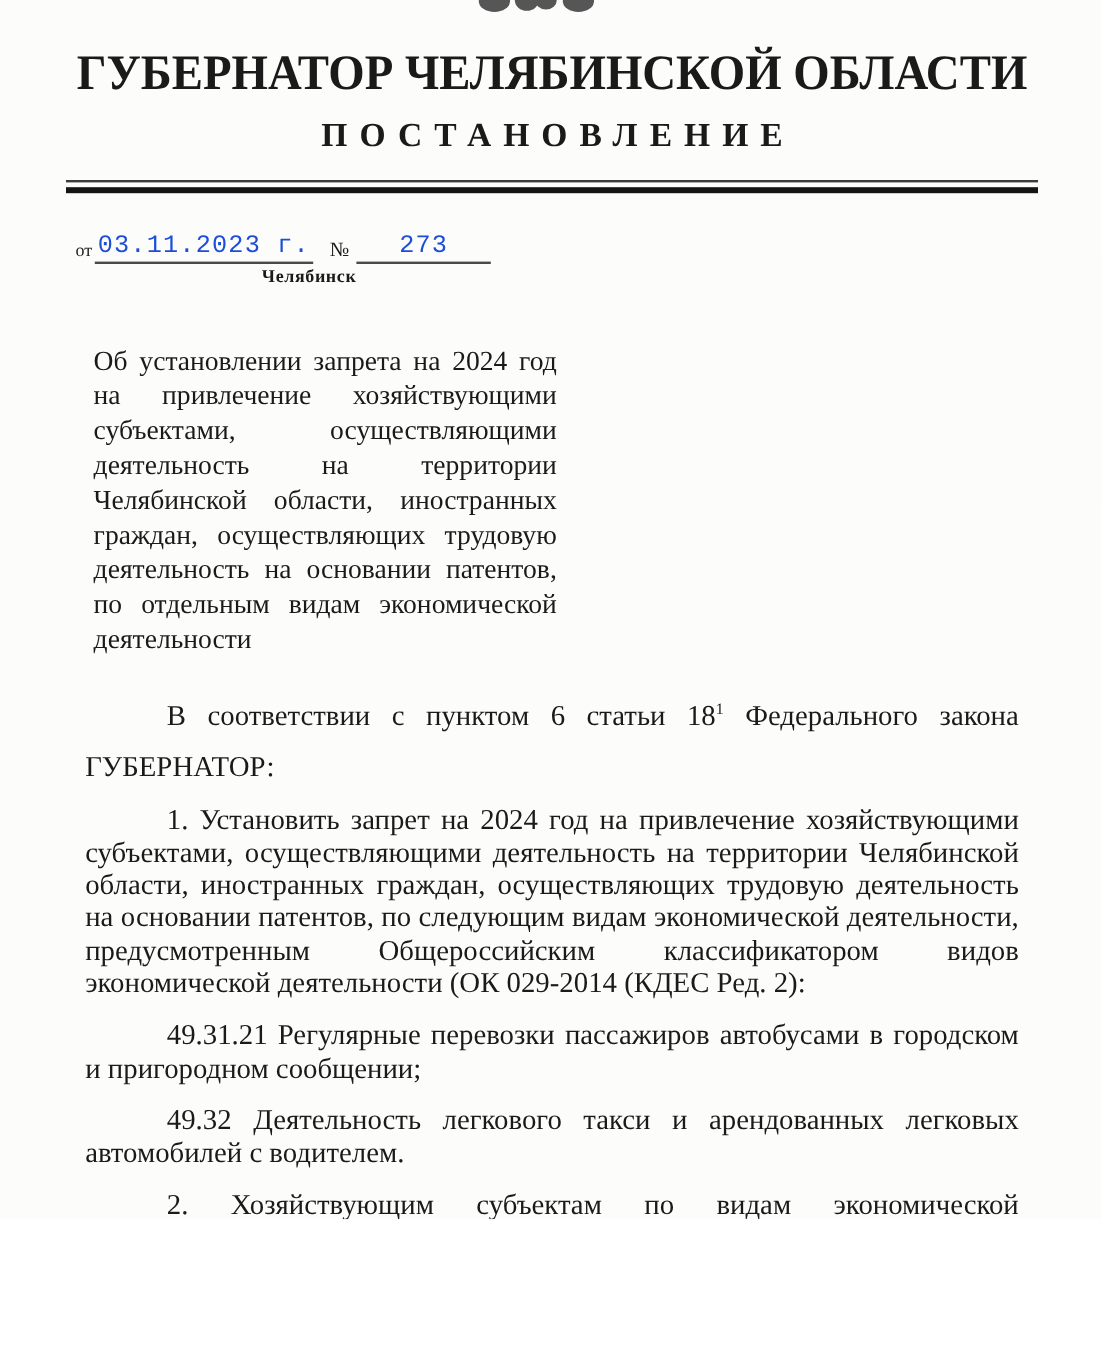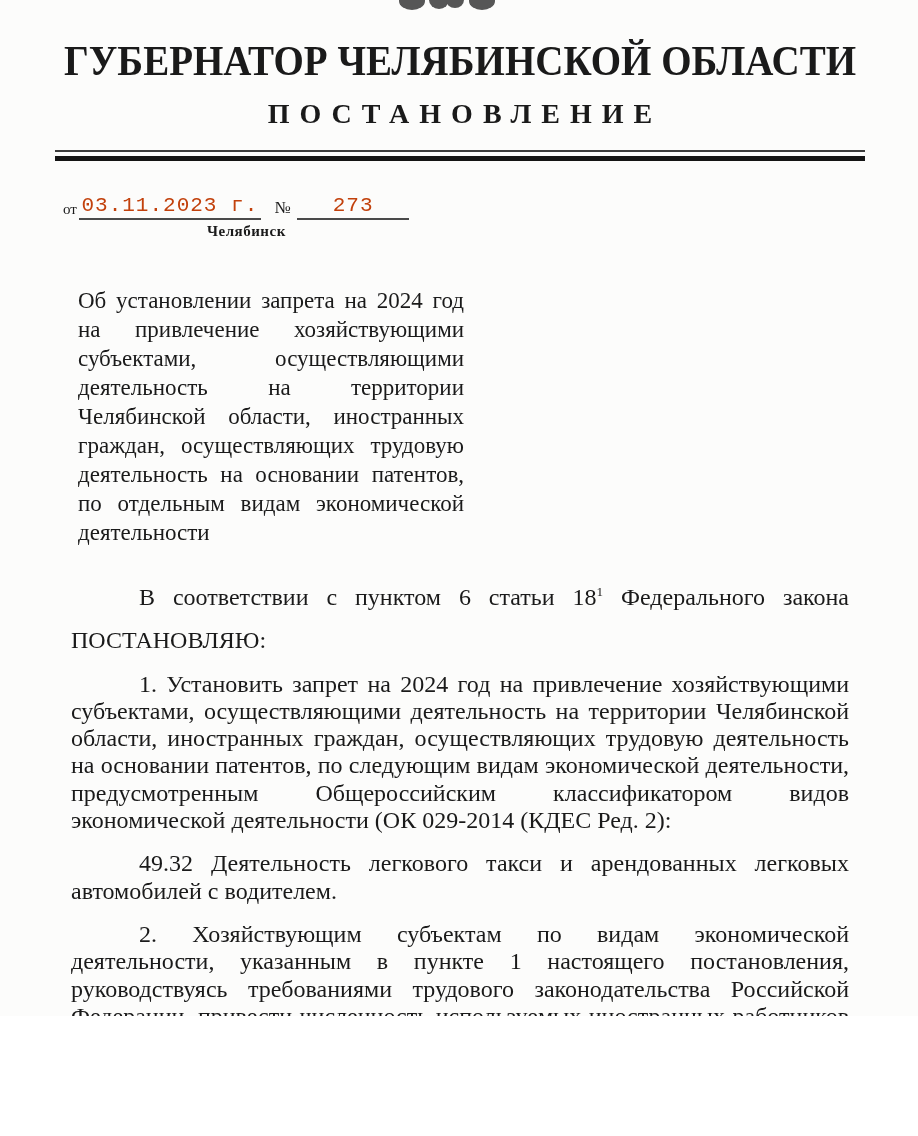--- a/index.html
+++ b/index.html
@@ -65,36 +65,36 @@
     font-size: 15px;
     padding: 0 2px 2px 8px;
   }
   .field {
     border-bottom: 2px solid #4a4a4a;
     text-align: center;
     font-family: "Liberation Mono", monospace;
     font-size: 21px;
     line-height: 24px;
     letter-spacing: 1px;
-    color: #c2410c;
+    color: #1d4ed8;
   }
   .field-date { width: 182px; }
   .meta-no {
     font-size: 17px;
     margin-left: 12px;
     padding: 0 6px 2px 2px;
   }
   .field-num { width: 112px; }
   .city {
     margin: 3px 0 0 152px;
     font-size: 15px;
     font-weight: bold;
     letter-spacing: 0.5px;
     width: 90px;
-    text-align: left;
+    text-align: right;
   }
 
   .subject {
     margin-top: 46px;
     width: 386px;
     text-align: justify;
     font-size: 23px;
     line-height: 29px;
     margin-left: 23px;
   }
@@ -141,20 +141,21 @@
     <span class="meta-no">№</span>
     <span class="field field-num">273</span>
   </div>
 
   <div class="city">Челябинск</div>
 
   <div class="subject">Об установлении запрета на 2024 год на привлечение хозяйствующими субъектами, осуществляющими деятельность на территории Челябинской области, иностранных граждан, осуществляющих трудовую деятельность на основании патентов, по отдельным видам экономической деятельности</div>
 
   <div class="body-text">
     <p class="preamble"><span>В соответствии с пунктом 6 статьи 18</span><sup>1</sup><span> Федерального закона</span></p>
-    <p class="resolution">ПОСТАНОВЛЯЮ:</p>
+    <p class="resolution">ГУБЕРНАТОР:</p>
 
     <p class="para">1. Установить запрет на 2024 год на привлечение хозяйствующими субъектами, осуществляющими деятельность на территории Челябинской области, иностранных граждан, осуществляющих трудовую деятельность на основании патентов, по следующим видам экономической деятельности, предусмотренным Общероссийским классификатором видов экономической деятельности (ОК 029-2014 (КДЕС Ред. 2):</p>
+    <p class="para">49.31.21 Регулярные перевозки пассажиров автобусами в городском и пригородном сообщении;</p>
     <p class="para">49.32 Деятельность легкового такси и арендованных легковых автомобилей с водителем.</p>
     <p class="para">2. Хозяйствующим субъектам по видам экономической деятельности, указанным в пункте 1 настоящего постановления, руководствуясь требованиями трудового законодательства Российской Федерации, привести численность используемых иностранных работников в соответствие с настоящим постановлением в срок до 1 марта 2024 года.</p>
   </div>
 
 </div>
 
 </body></html>

